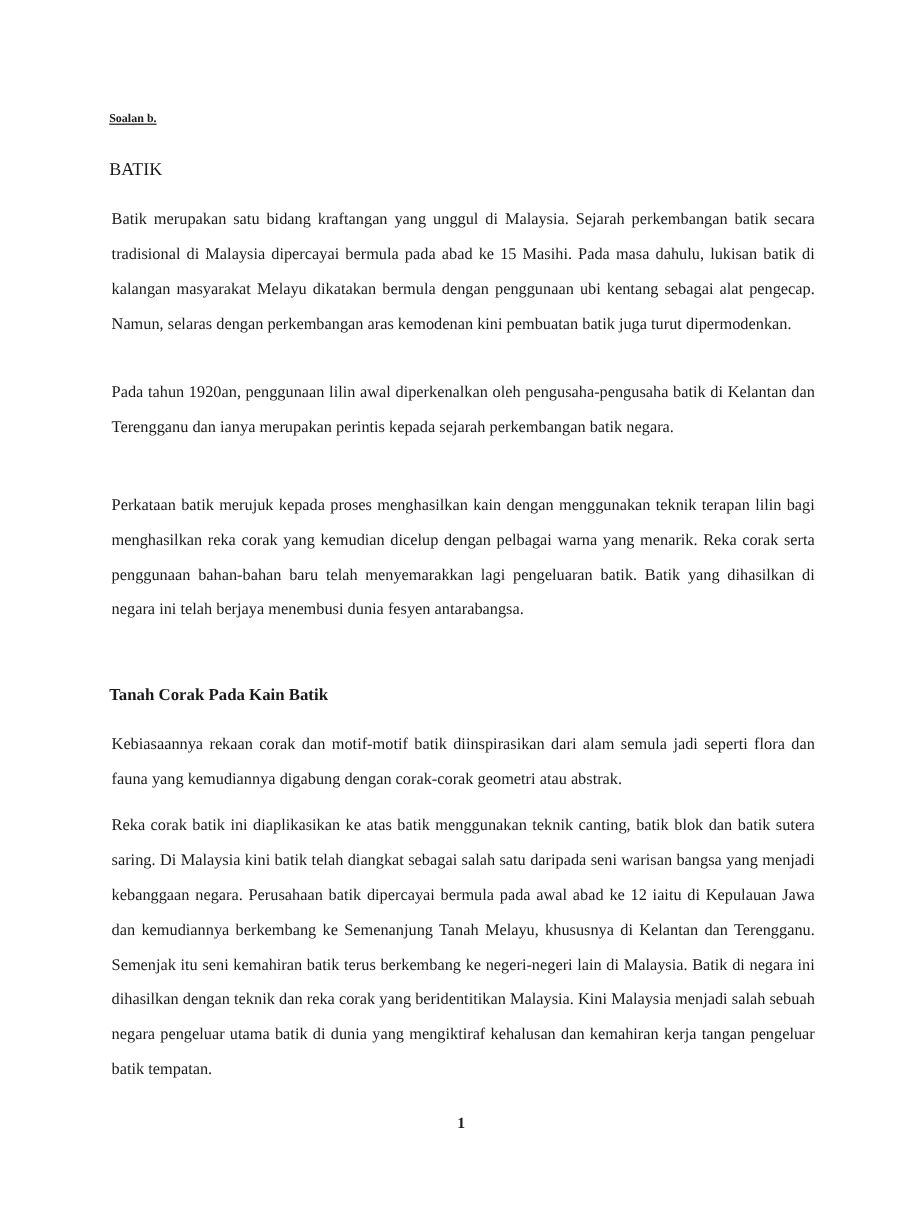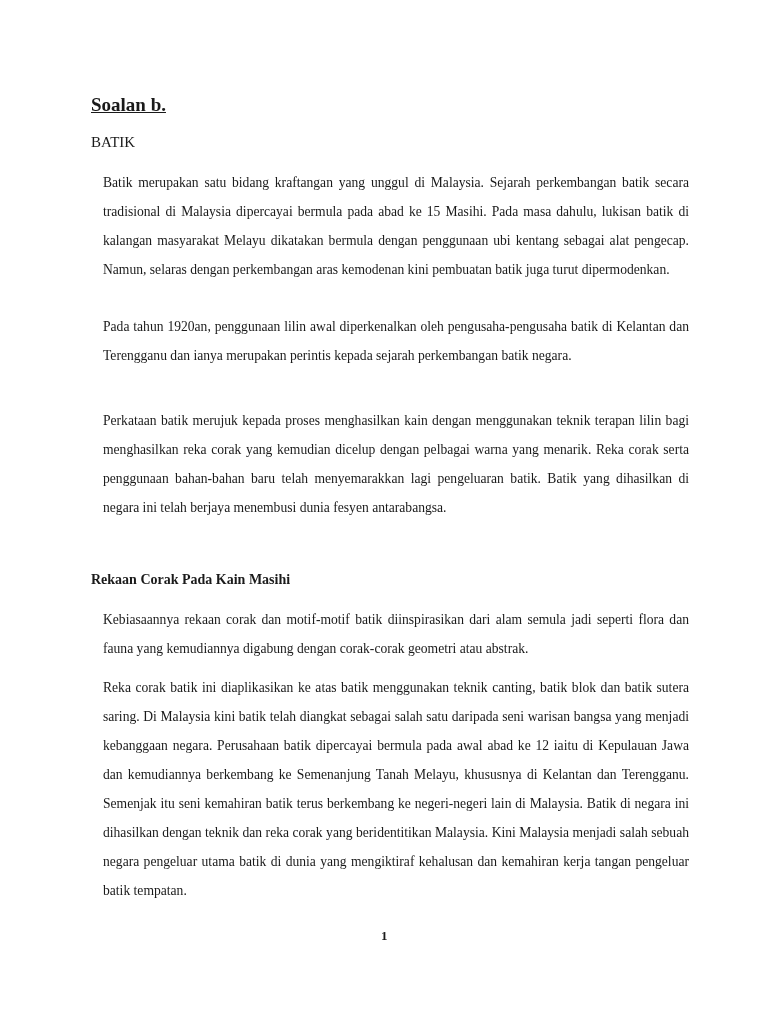--- a/index.html
+++ b/index.html
@@ -1,36 +1,36 @@
 <!DOCTYPE html>
 <html><head>
 <meta charset="utf-8">
 <style>
   html, body { margin: 0; padding: 0; background: #ffffff; }
   body { width: 768px; height: 1024px; position: relative; overflow: hidden;
          font-family: "Liberation Serif", "DejaVu Serif", serif; color: #1a1a1a; }
   .page { position: absolute; left: 91px; top: 0; width: 586px; }
-  .label { position: absolute; left: 0; font-size: 19px; font-weight: bold; text-decoration: underline; text-align: center; }
+  .label { position: absolute; left: 0; font-size: 10px; font-weight: bold; text-decoration: underline; text-align: center; }
   .title { position: absolute; left: 0; font-size: 15px; }
   .heading { position: absolute; left: 0; font-size: 14px; font-weight: bold; }
-  .para { position: absolute; left: 12px; width: 586px; font-size: 13.6px; line-height: 29px;
+  .para { position: absolute; left: 2px; width: 586px; font-size: 13.6px; line-height: 29px;
           text-align: justify; margin: 0; }
   .lastline-left { text-align-last: left; }
   .pagenum { position: absolute; left: 381px; top: 928px; font-size: 13px; font-weight: bold; }
 </style>
 </head>
 <body>
 
 <div class="page">
   <div class="label" style="top:94px;">Soalan b.</div>
   <div class="title" style="top:134px;">BATIK</div>
 
   <p class="para lastline-left" style="top:168px;">Batik merupakan satu bidang kraftangan yang unggul di Malaysia.  Sejarah perkembangan batik secara tradisional di Malaysia dipercayai bermula pada abad ke 15 Masihi. Pada masa dahulu, lukisan batik di kalangan masyarakat Melayu dikatakan bermula dengan penggunaan ubi kentang sebagai alat pengecap. Namun, selaras dengan perkembangan aras kemodenan kini pembuatan batik juga turut dipermodenkan.</p>
   <p class="para lastline-left" style="top:312px;">Pada tahun 1920an, penggunaan lilin awal diperkenalkan oleh pengusaha-pengusaha batik di Kelantan dan Terengganu dan ianya merupakan perintis kepada sejarah perkembangan batik negara.</p>
   <p class="para lastline-left" style="top:406px;">Perkataan batik merujuk kepada proses menghasilkan kain dengan menggunakan teknik terapan lilin bagi menghasilkan reka corak yang kemudian dicelup dengan pelbagai warna yang menarik. Reka corak serta penggunaan bahan-bahan baru telah menyemarakkan lagi pengeluaran batik. Batik yang dihasilkan di negara ini telah berjaya menembusi dunia fesyen antarabangsa.</p>
 
-  <div class="heading" style="top:572px;">Rekaan Corak Pada Kain Masihi</div>
+  <div class="heading" style="top:572px;">Tanah Corak Pada Kain Batik</div>
 
   <p class="para lastline-left" style="top:605px;font-family:Liberation Serif, serif;">Kebiasaannya rekaan corak dan motif-motif batik diinspirasikan dari alam semula jadi seperti flora dan fauna yang kemudiannya digabung dengan corak-corak geometri atau abstrak.</p>
   <p class="para lastline-left" style="top:673px;">Reka corak batik ini diaplikasikan ke atas batik menggunakan teknik canting, batik blok dan batik sutera saring. Di Malaysia kini batik telah diangkat sebagai salah satu daripada seni warisan bangsa yang menjadi kebanggaan negara. Perusahaan batik dipercayai bermula pada awal abad ke 12 iaitu di Kepulauan Jawa dan kemudiannya berkembang ke Semenanjung Tanah Melayu, khususnya di Kelantan dan Terengganu. Semenjak itu seni kemahiran batik terus berkembang ke negeri-negeri lain di Malaysia. Batik di negara ini dihasilkan dengan teknik dan reka corak yang beridentitikan Malaysia. Kini Malaysia menjadi salah sebuah negara pengeluar utama batik di dunia yang mengiktiraf kehalusan dan kemahiran kerja tangan pengeluar batik tempatan.</p>
 </div>
 
 <div class="pagenum">1</div>
 
 </body></html>

